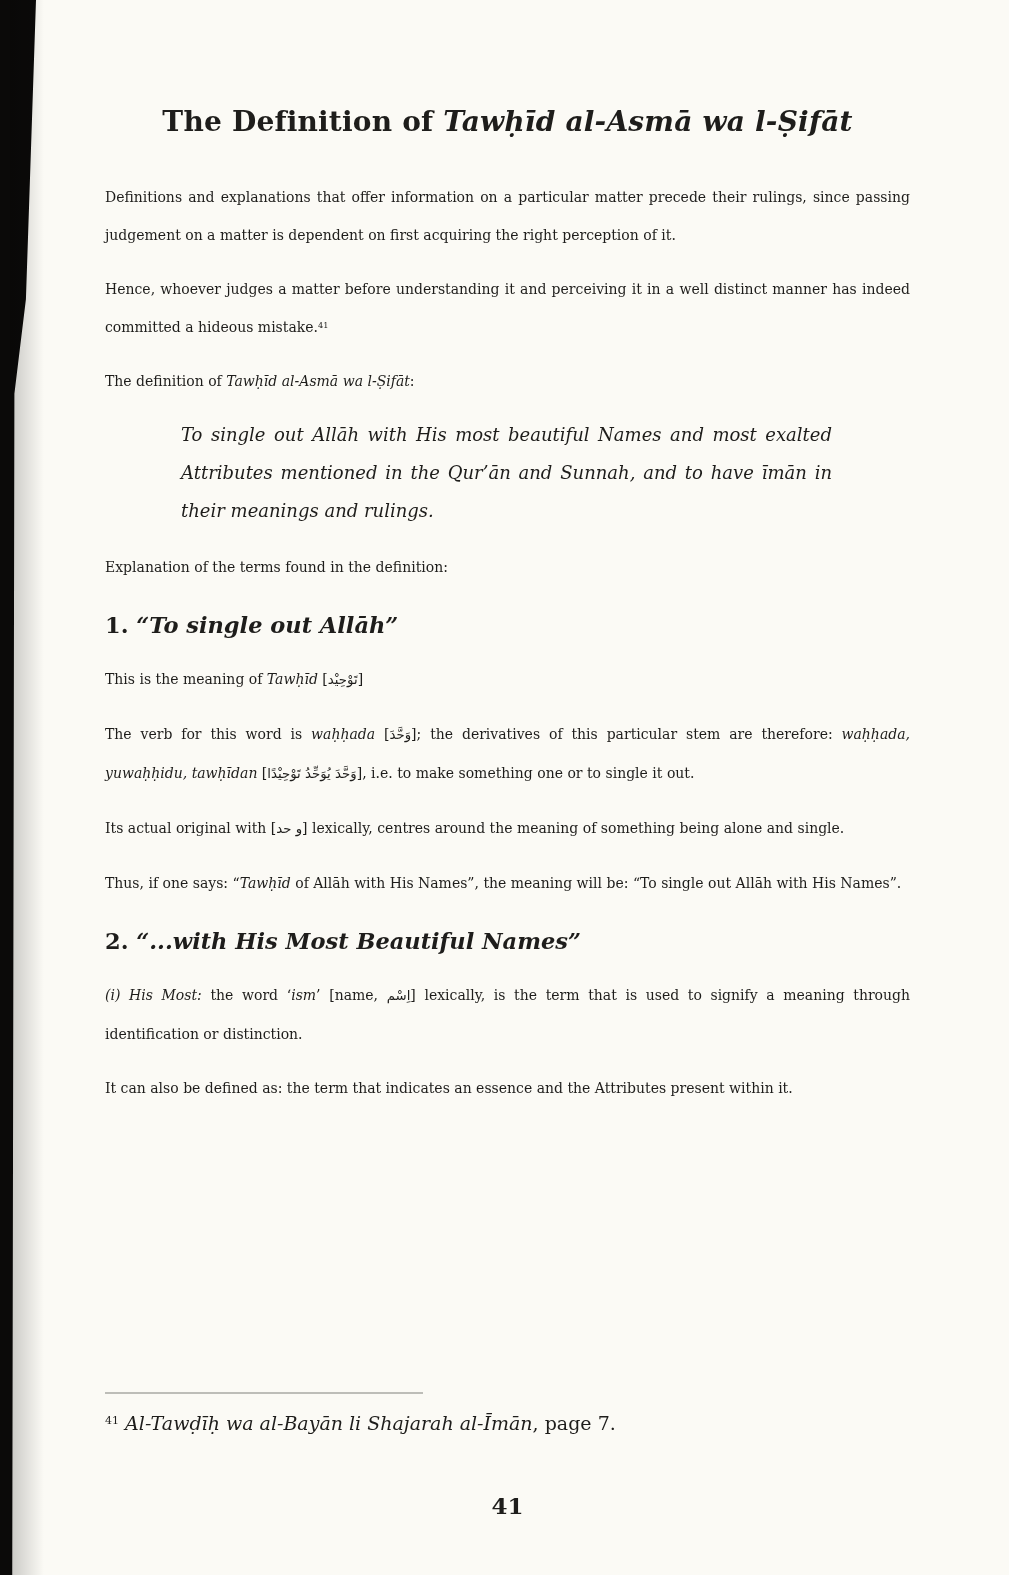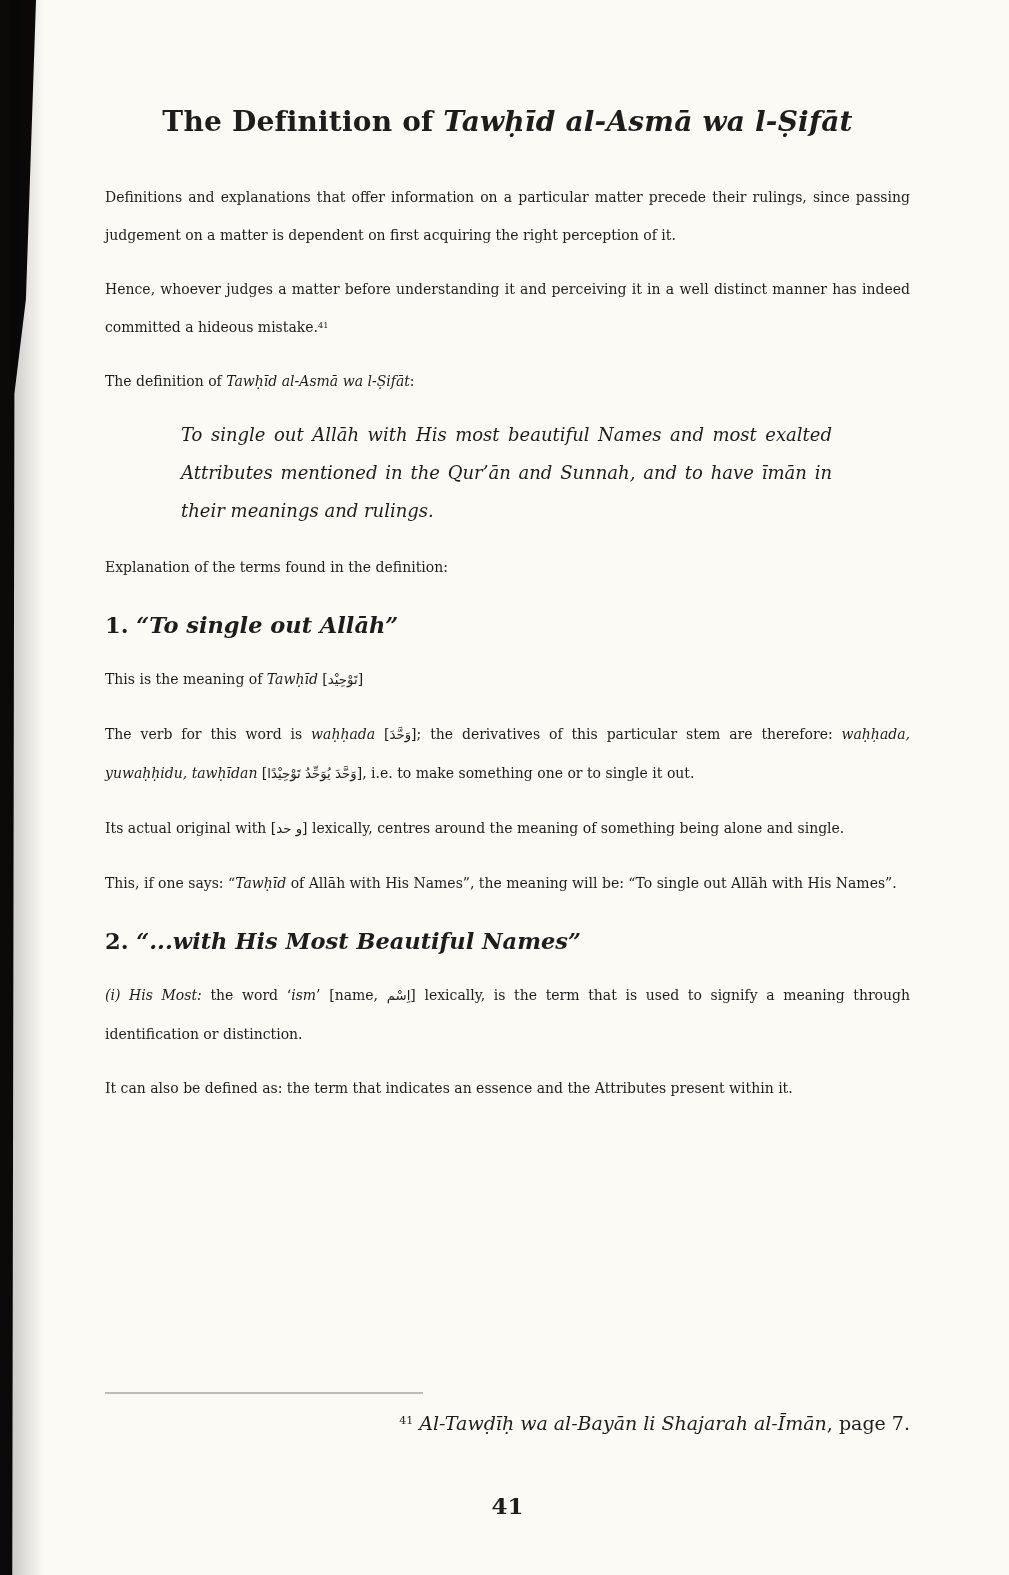--- a/index.html
+++ b/index.html
@@ -49,21 +49,21 @@
     padding:0 78px 0 76px;
     font-size:18px;line-height:38px;
     font-style:italic;text-align:justify;
   }
   .heading{
     margin:20px 0 16px 0;
     font-size:22.5px;line-height:38px;
     font-weight:bold;
   }
   .footnote-area{
-    position:absolute;left:105px;top:1392px;width:805px;text-align:right;
+    position:absolute;left:105px;top:1392px;width:805px;
   }
   .rule{
     width:318px;height:0;border-top:2px solid var(--rule);
     opacity:.55;
   }
   .footnote{
     margin:14px 0 0 0;
     font-size:19px;line-height:30px;
   }
   .page-number{
@@ -104,21 +104,21 @@
     <p class="para"><span>Explanation of the terms found in the definition:</span></p>
 
     <h2 class="heading"><span class="s-b">1.  </span><span class="s-bi">“To single out Allāh”</span></h2>
 
     <p class="para"><span>This is the meaning of </span><span class="s-i">Tawḥīd</span><span> [</span><span class="s-ar">تَوْحِيْد</span><span>]</span></p>
 
     <p class="para"><span>The verb for this word is </span><span class="s-i">waḥḥada</span><span> [</span><span class="s-ar">وَحَّدَ</span><span>]; the derivatives of this particular stem are therefore: </span><span class="s-i">waḥḥada, yuwaḥḥidu, tawḥīdan</span><span> [</span><span class="s-ar">وَحَّدَ يُوَحِّدُ تَوْحِيْدًا</span><span>], i.e. to make something one or to single it out.</span></p>
 
     <p class="para"><span>Its actual original with [</span><span class="s-ar">و حد</span><span>] lexically, centres around the meaning of something being alone and single.</span></p>
 
-    <p class="para"><span>This, if one says: “</span><span class="s-i">Tawḥīd</span><span> of Allāh with His Names”, the meaning will be: “To single out Allāh with His Names”.</span></p>
+    <p class="para"><span>Thus, if one says: “</span><span class="s-i">Tawḥīd</span><span> of Allāh with His Names”, the meaning will be: “To single out Allāh with His Names”.</span></p>
 
     <h2 class="heading"><span class="s-b">2.  </span><span class="s-bi">“...with His Most Beautiful Names”</span></h2>
 
     <p class="para"><span class="s-i">(i) His Most:</span><span> the word ‘</span><span class="s-i">ism</span><span>’ [name, </span><span class="s-ar">اِسْم</span><span>] lexically, is the term that is used to signify a meaning through identification or distinction.</span></p>
 
     <p class="para"><span>It can also be defined as: the term that indicates an essence and the Attributes present within it.</span></p>
 
   </main>
 
   <div class="footnote-area">

